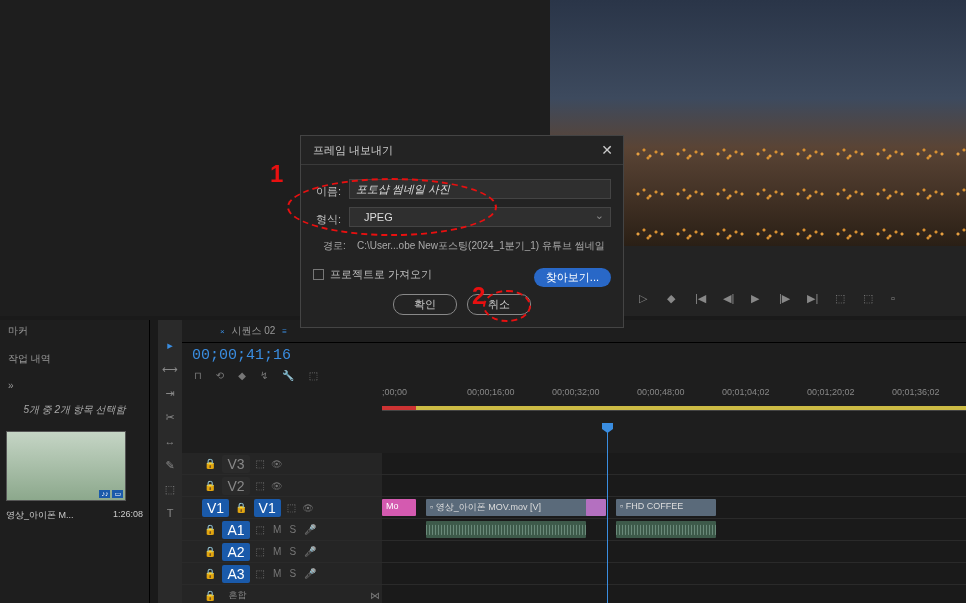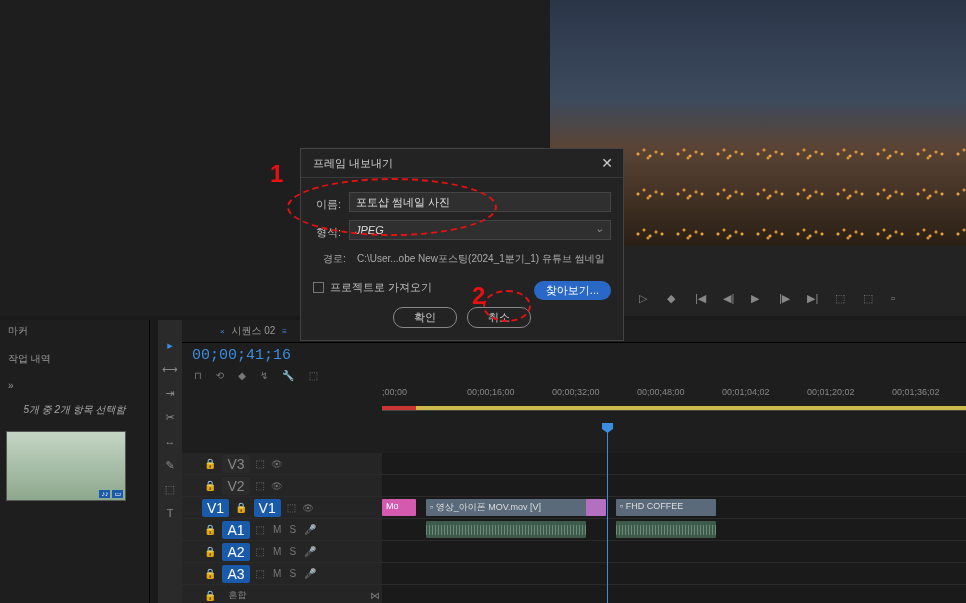--- a/index.html
+++ b/index.html
@@ -70,21 +70,21 @@
     .ctrl-icon {
       width: 14px;
       height: 14px;
       color: #888;
       cursor: pointer;
     }
     
     
     .dialog {
       position: absolute;
-      top: 148px;
+      top: 135px;
       left: 300px;
       width: 324px;
       background: #232323;
       border: 1px solid #444;
       z-index: 100;
     }
     .dialog-titlebar {
       display: flex;
       justify-content: space-between;
       align-items: center;
@@ -116,31 +116,31 @@
       font-size: 11px;
     }
     .form-input {
       flex: 1;
       background: #2f2f2f;
       border: 1px solid #444;
       color: #ddd;
       padding: 3px 6px;
       font-size: 11px;
       height: 20px;
+      font-style: italic;
     }
     .form-select {
       flex: 1;
       background: #2f2f2f;
       border: 1px solid #444;
       color: #ddd;
-      padding: 3px 5px;
+      padding: 3px 14px;
       font-size: 11px;
       height: 20px;
       position: relative;
-      font-style: italic;
     }
     .form-select::after {
       content: "⌄";
       position: absolute;
       right: 6px;
       top: 1px;
       color: #888;
     }
     .path-row {
       margin: 12px 0 14px;
@@ -529,20 +529,24 @@
     <span>작업 내역</span>
     <span>»</span>
   </div>
   <div class="project-info">5개 중 2개 항목 선택함</div>
   <div class="thumb">
     <div class="thumb-badges">
       <span class="badge">♪♪</span>
       <span class="badge">▭</span>
     </div>
   </div>
+  <div class="clip-name">
+    <span>영상_아이폰 M...</span>
+    <span>1:26:08</span>
+  </div>
 </div>
 
 <div class="tools">
   <span class="tool active">▸</span>
   <span class="tool">⟷</span>
   <span class="tool">⇥</span>
   <span class="tool">✂</span>
   <span class="tool">↔</span>
   <span class="tool">✎</span>
   <span class="tool">⬚</span>

